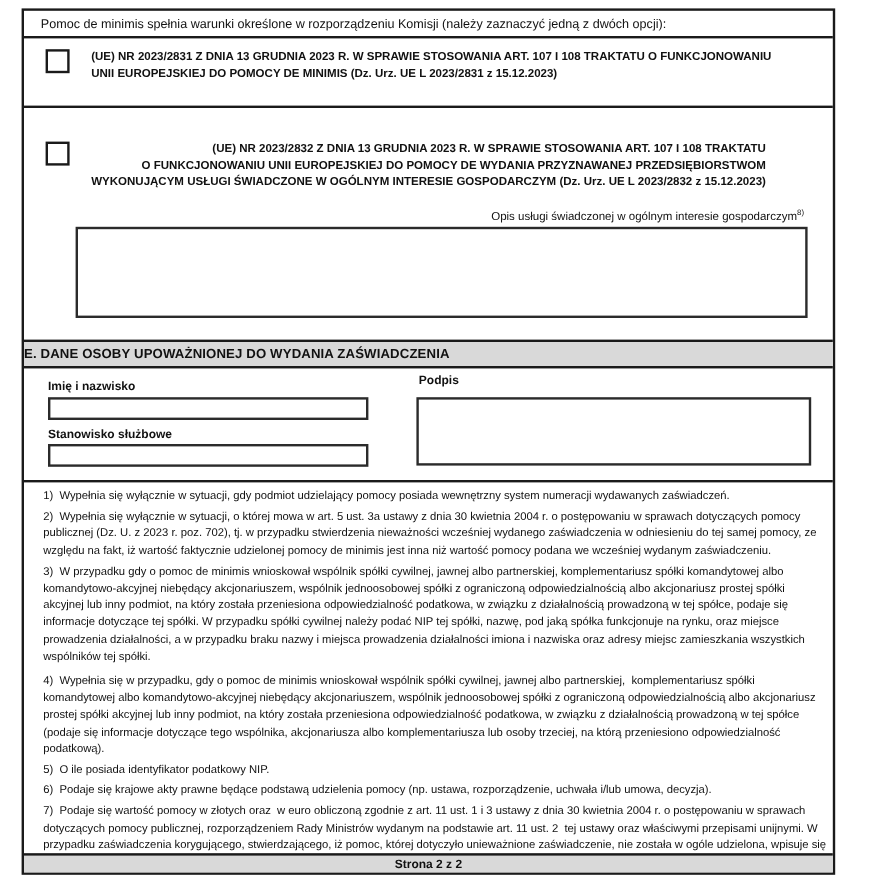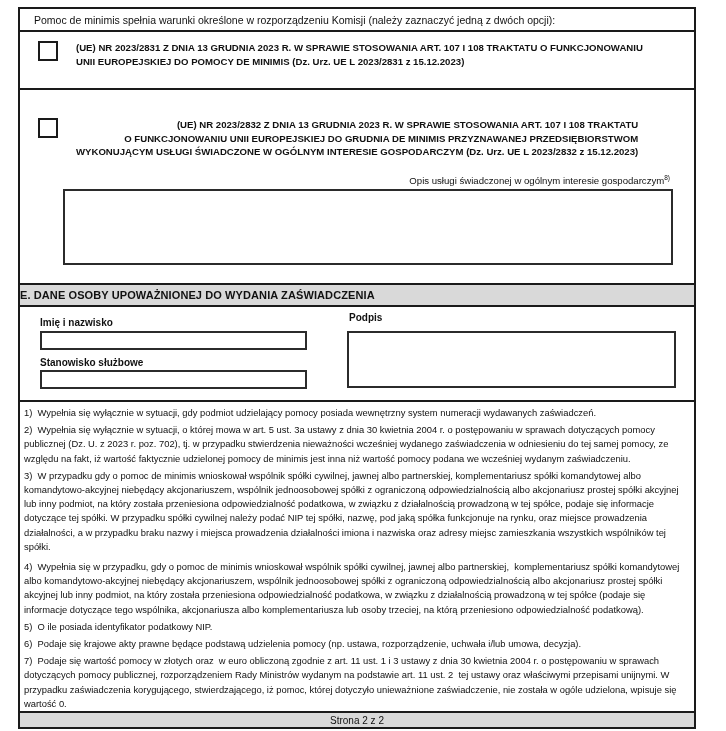--- a/index.html
+++ b/index.html
@@ -75,33 +75,33 @@
   .lbl-name      { left: 20px; top: 10px; }
   .lbl-position  { left: 20px; top: 50px; }
   .lbl-signature { left: 329px; top: 5px; }
   .fld-box { position: absolute; border: 2px solid #2b2b2b; background: #fff; font-size: 10px; padding: 1px 4px; }
   .box-name      { left: 20px;  top: 24px; width: 267px; height: 19px; }
   .box-position  { left: 20px;  top: 63px; width: 267px; height: 19px; }
   .box-signature { left: 327px; top: 24px; width: 329px; height: 57px; }
 
   .footnotes {
     flex: 1 1 auto;
-    padding: 4px 4px 0 4px;
+    padding: 4px 4px 0 16px;
     font-size: 9.4px; line-height: 14.2px;
     overflow: hidden;
   }
   .footnotes p { margin: 0 0 3px 0; white-space: pre-wrap; }
   .footnotes p.gap-lg { margin-top: 6px; }
 
   .footer {
     height: 16px; flex: none;
     background: #d9d9d9;
     border-top: 2px solid #1a1a1a;
     display: flex; align-items: center; justify-content: center;
-    font-weight: normal; font-size: 10px;
+    font-weight: bold; font-size: 10px;
   }
 </style>
 </head>
 <body>
 
 <div class="page">
   <div class="frame">
 
     <div class="title-row">
       <span>Pomoc de minimis spełnia warunki określone w rozporządzeniu Komisji (należy zaznaczyć jedną z dwóch opcji):</span>
@@ -115,21 +115,21 @@
           <div>UNII EUROPEJSKIEJ DO POMOCY DE MINIMIS (Dz. Urz. UE L 2023/2831 z 15.12.2023)</div>
         </div>
       </div>
     </div>
 
     <div class="opt-row opt2">
       <div class="opt-line">
         <div class="checkbox"></div>
         <div class="opt-text">
           <div>(UE) NR 2023/2832 Z DNIA 13 GRUDNIA 2023 R. W SPRAWIE STOSOWANIA ART. 107 I 108 TRAKTATU</div>
-          <div>O FUNKCJONOWANIU UNII EUROPEJSKIEJ DO GRUDNIA DE MINIMIS PRZYZNAWANEJ PRZEDSIĘBIORSTWOM</div>
+          <div>O FUNKCJONOWANIU UNII EUROPEJSKIEJ DO POMOCY DE WYDANIA PRZYZNAWANEJ PRZEDSIĘBIORSTWOM</div>
           <div>WYKONUJĄCYM USŁUGI ŚWIADCZONE W OGÓLNYM INTERESIE GOSPODARCZYM (Dz. Urz. UE L 2023/2832 z 15.12.2023)</div>
         </div>
       </div>
       <div class="svc-label">
         <span>Opis usługi świadczonej w ogólnym interesie gospodarczym</span><sup>8)</sup>
       </div>
       <div class="svc-box"></div>
     </div>
 
     <div class="sec-header">

